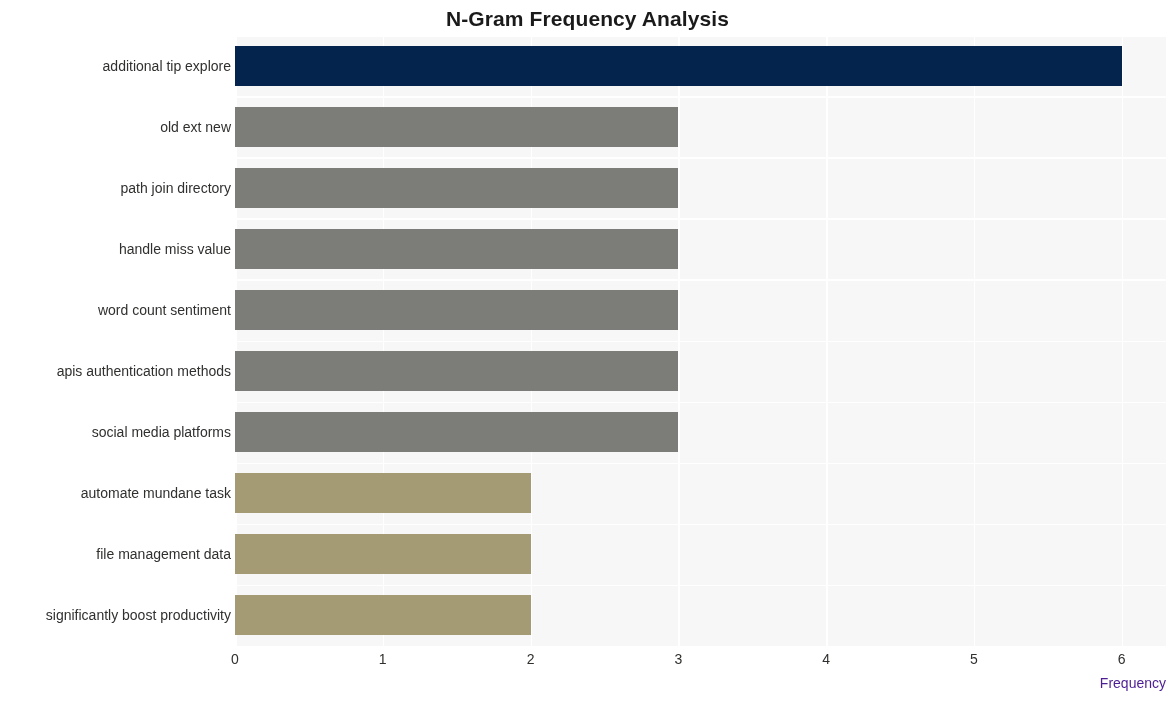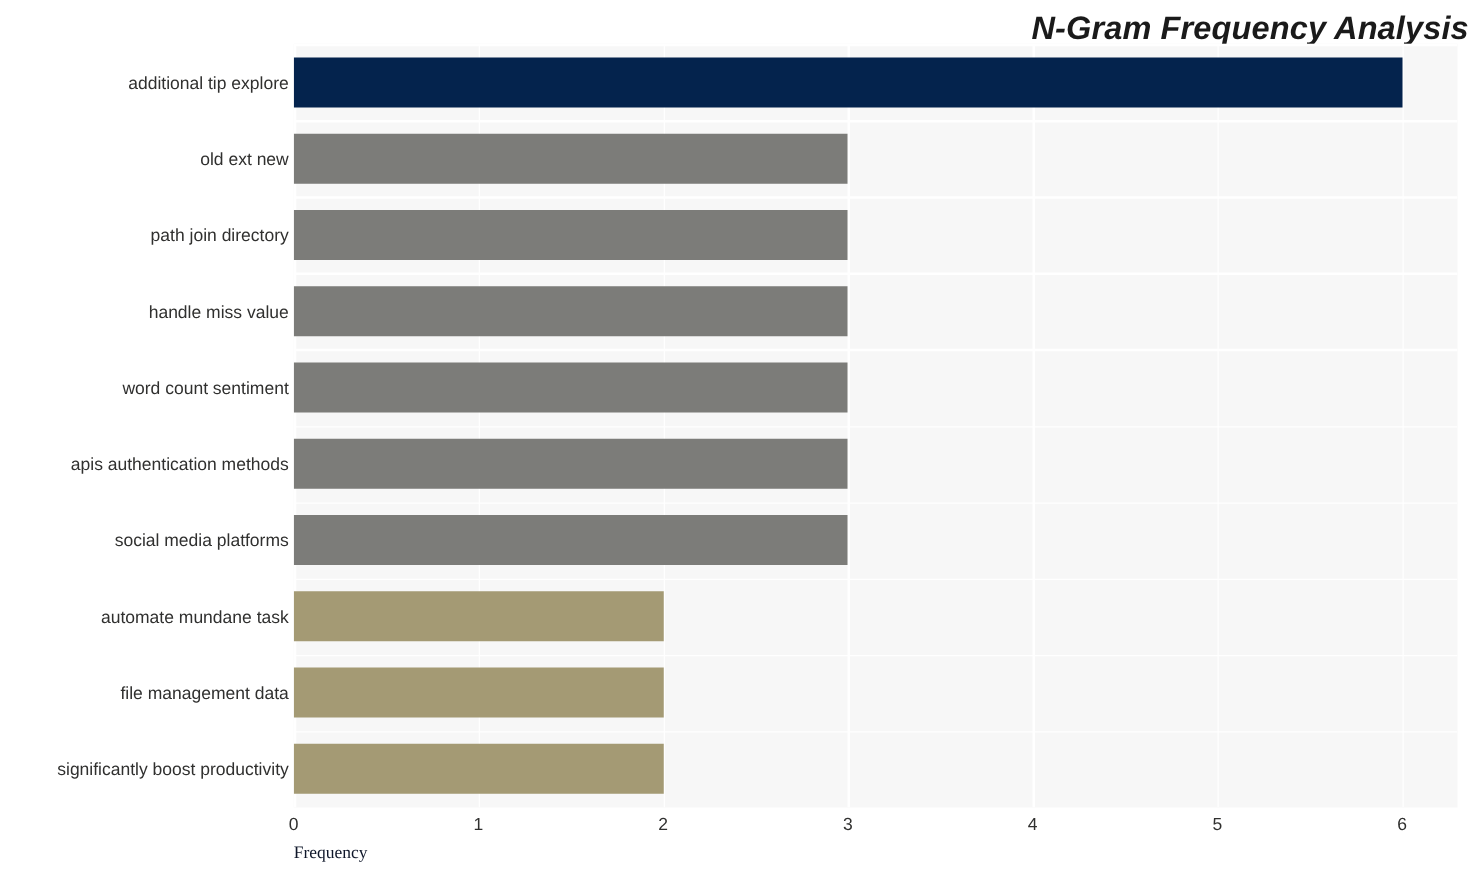--- a/index.html
+++ b/index.html
@@ -17,26 +17,25 @@
     position: relative;
     width: 1175px;
     height: 701px;
     background: #ffffff;
   }
   #chart-title {
     position: absolute;
     left: 0;
     top: 7px;
     width: 1175px;
-    text-align: right;
-    font-size: 26px;
+    text-align: center;
+    font-size: 21px;
     font-weight: bold;
     color: #1a1a1a;
     letter-spacing: 0.1px;
-    font-style: italic;
   }
   
   #plot-area {
     position: absolute;
     left: 235px;
     top: 35px;
     width: 931px;
     height: 611px;
     background: #f7f7f7;
     overflow: hidden;
@@ -81,24 +80,23 @@
     text-align: center;
     font-size: 14px;
     color: #30302f;
     line-height: 16px;
   }
   #xaxis-label {
     position: absolute;
     top: 675px;
     left: 235px;
     width: 931px;
-    text-align: left;
+    text-align: right;
     font-size: 14px;
-    color: #0f172a;
-    font-family: Liberation Serif, serif;
+    color: #4c1d95;
   }
 </style>
 </head>
 <body>
 
 <div id="figure">
 
   <div id="chart-title">N-Gram Frequency Analysis</div>
 
   <div id="plot-area">

